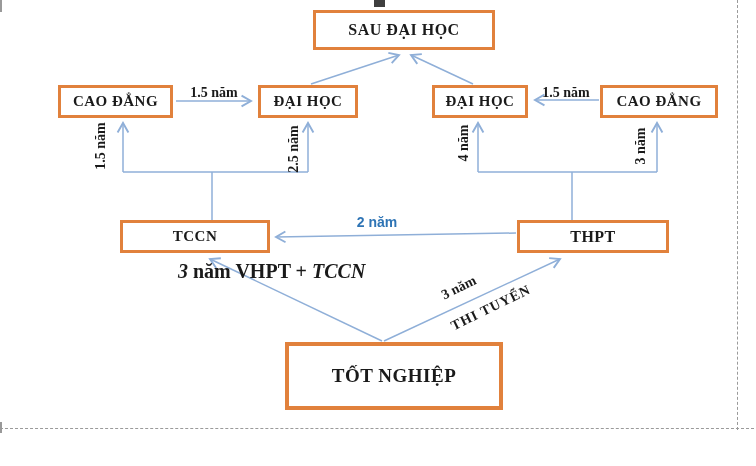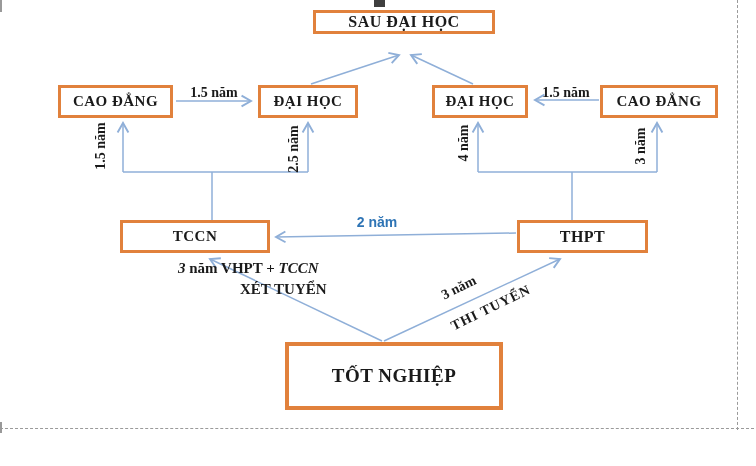--- a/index.html
+++ b/index.html
@@ -60,56 +60,55 @@
       <path d="M657,172 L657,123" marker-end="url(#arw)"></path>
 
       <path d="M516,233 L276,237" marker-end="url(#arw)"></path>
 
       <path d="M382,341 L210,259" marker-end="url(#arw)"></path>
 
       <path d="M384,341 L560,259" marker-end="url(#arw)"></path>
     </g>
   </svg>
 
-  <div class="node" style="left:313px;top:10px;width:182px;height:24px;font-size:16px;">SAU ĐẠI HỌC</div>
+  <div class="node" style="left:313px;top:10px;width:182px;height:40px;font-size:16px;">SAU ĐẠI HỌC</div>
 
   <div class="node" style="left:58px;top:85px;width:115px;height:33px;font-size:15px;">CAO ĐẲNG</div>
 
   <div class="node" style="left:258px;top:85px;width:100px;height:33px;font-size:15px;">ĐẠI HỌC</div>
 
   <div class="node" style="left:432px;top:85px;width:96px;height:33px;font-size:15px;">ĐẠI HỌC</div>
 
   <div class="node" style="left:600px;top:85px;width:118px;height:33px;font-size:15px;">CAO ĐẲNG</div>
 
   <div class="node" style="left:120px;top:220px;width:150px;height:33px;font-size:15px;">TCCN</div>
 
-  <div class="node" style="left:517px;top:220px;width:131px;height:33px;font-size:16px;">THPT</div>
+  <div class="node" style="left:517px;top:220px;width:152px;height:33px;font-size:16px;">THPT</div>
 
   <div class="node node-big" style="left:285px;top:342px;width:218px;height:68px;font-size:19px;">
     <div>TỐT NGHIỆP</div>
   </div>
 
   <span class="lbl" style="left:179px;top:85px;width:70px;">1.5 năm</span>
 
   <span class="lbl" style="left:531px;top:85px;width:70px;">1.5 năm</span>
 
   <span class="lbl lbl-blue" style="left:342px;top:214px;width:70px;">2 năm</span>
 
   <span class="lbl lbl-vert" style="left:71px;top:138px;width:60px;">1.5 năm</span>
 
   <span class="lbl lbl-vert" style="left:264px;top:141px;width:60px;">2.5 năm</span>
 
   <span class="lbl lbl-vert" style="left:434px;top:135px;width:60px;">4 năm</span>
 
   <span class="lbl lbl-vert" style="left:611px;top:138px;width:60px;">3 năm</span>
 
-  <div class="lbl" style="left:178px;top:260px;font-size:15px;text-align:left;">
+  <div class="lbl" style="left:178px;top:260px;font-size:20px;text-align:left;">
     <span class="ital">3</span><span> năm VHPT + </span><span class="ital">TCCN</span>
   </div>
-  <div class="lbl" style="left:240px;top:281px;font-size:15px;">XÉT TUYỂN</div>
 
   <span class="lbl lbl-diag" style="left:429px;top:280px;width:60px;">3 năm</span>
 
   <span class="lbl lbl-diag" style="left:436px;top:300px;width:110px;letter-spacing:1px;">THI TUYỂN</span>
 
   <div class="dash-v" style="left:737px;top:0;height:430px;"></div>
   <div class="dash-h" style="left:0;top:428px;width:754px;"></div>
   <div class="tick" style="left:0;top:0;width:2px;height:12px;"></div>
   <div class="tick" style="left:0;top:422px;width:2px;height:11px;"></div>
   <div class="ink-mark" style="left:374px;top:0;width:11px;height:7px;"></div>

